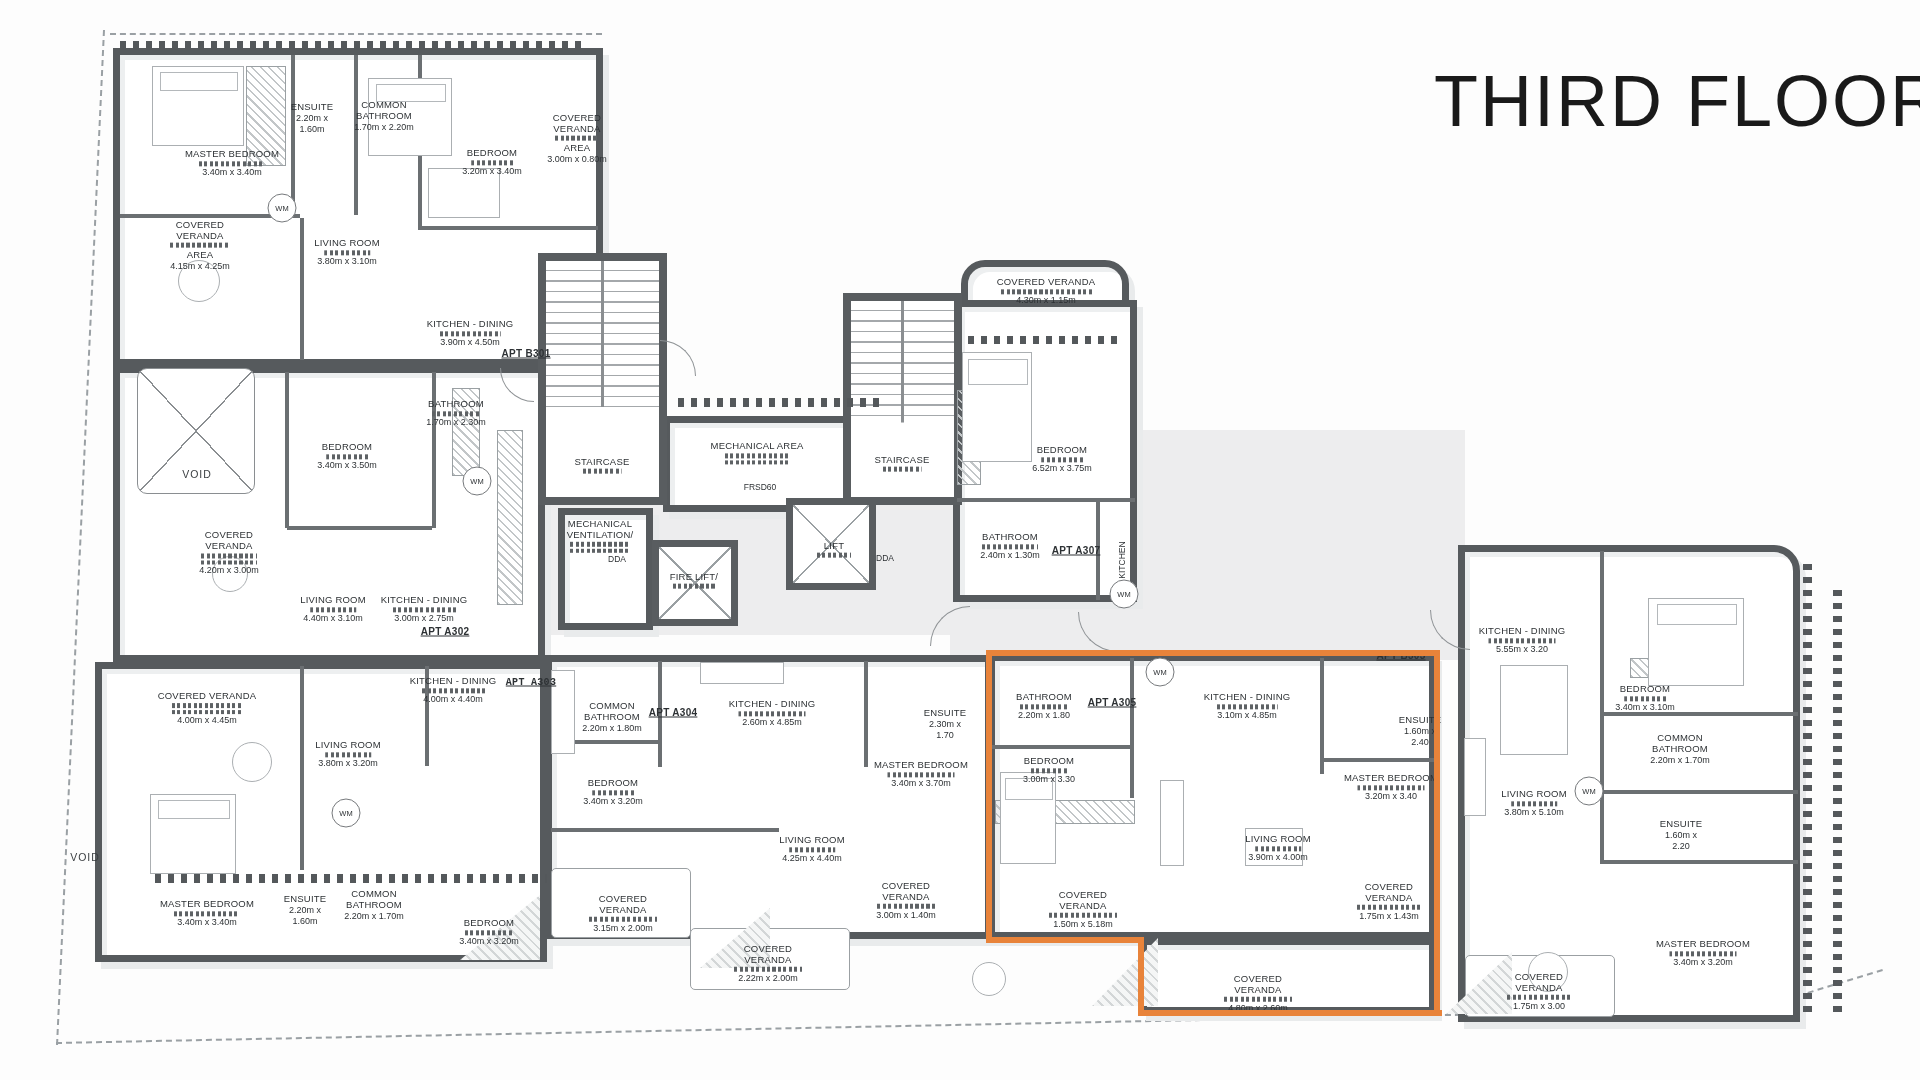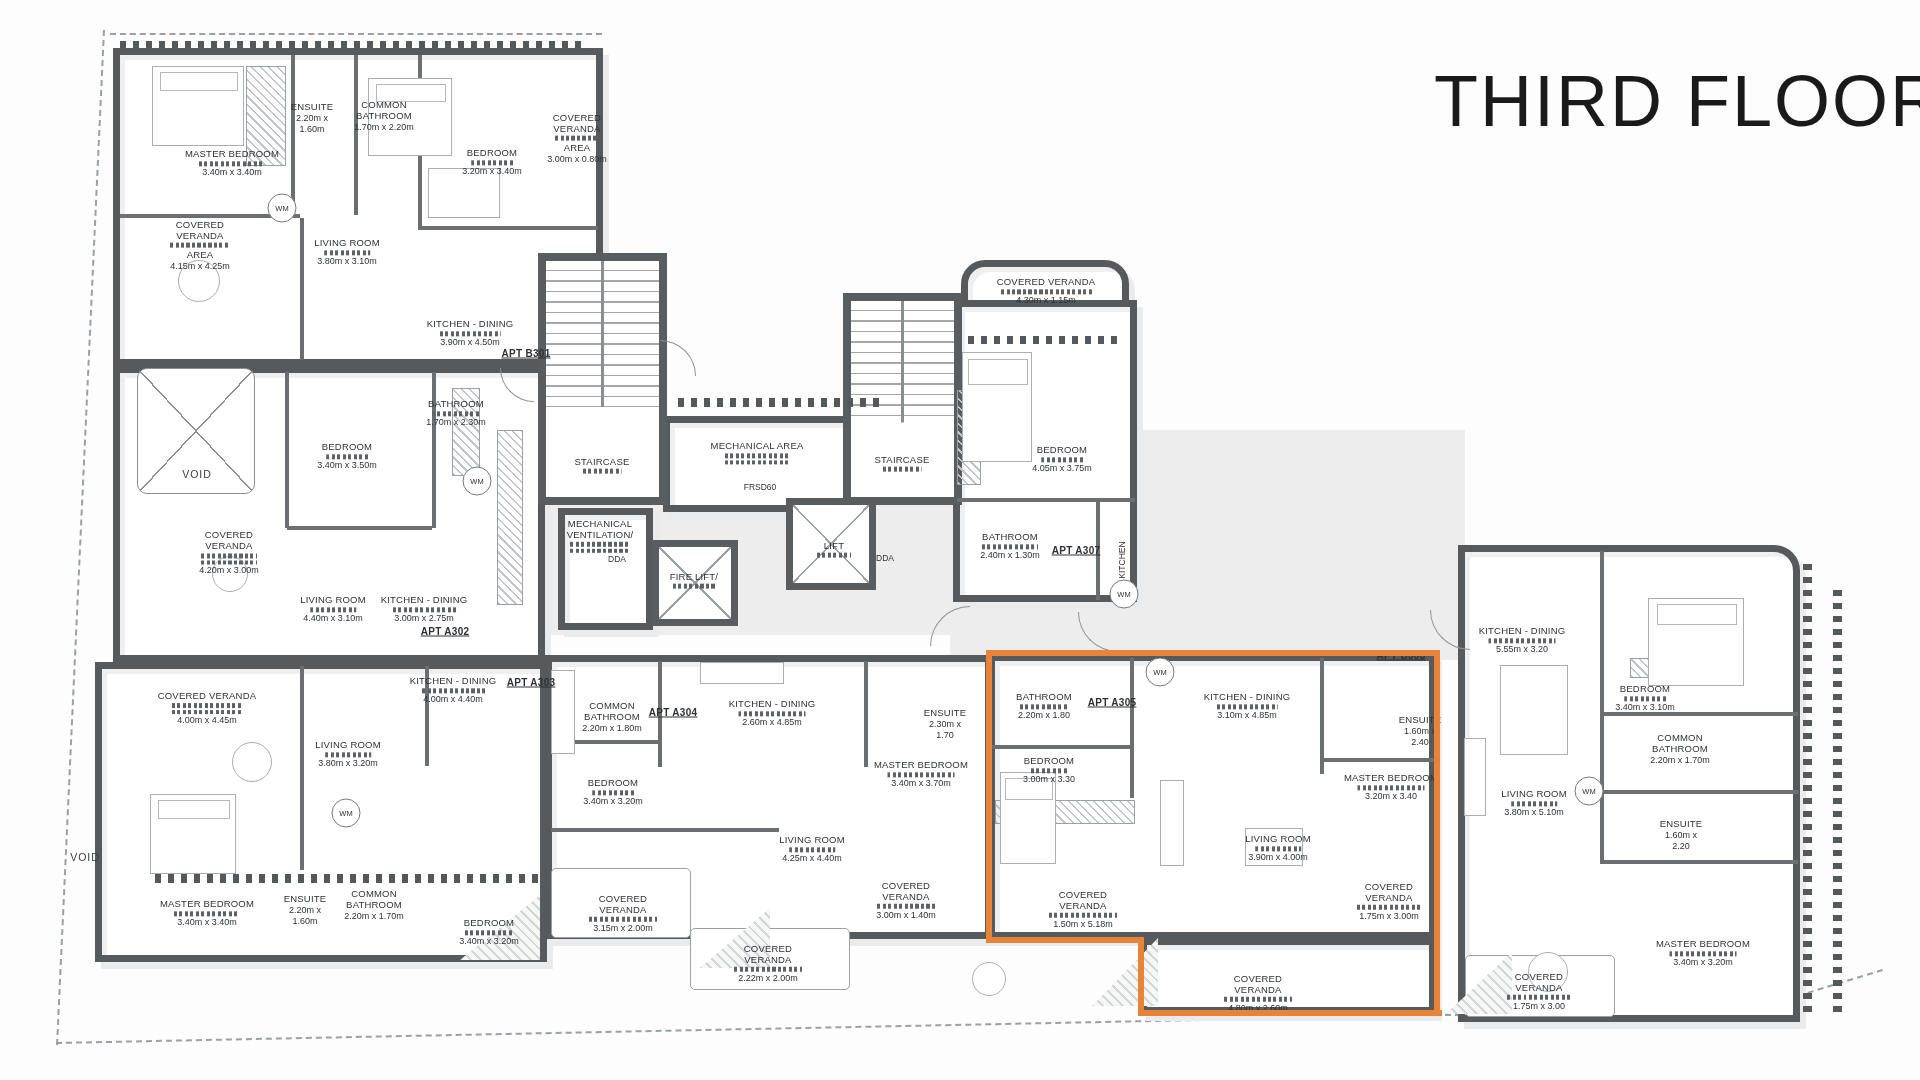--- a/index.html
+++ b/index.html
@@ -361,36 +361,36 @@
         <span class="rdims">3.90m x 4.00m</span>
       </div>
       <div class="room-label" style="left: 1083px; top: 909px; width: 98px;">
         <span class="rname">COVERED VERANDA</span>
         <div class="gbar"></div>
         <span class="rdims">1.50m x 5.18m</span>
       </div>
       <div class="room-label" style="left: 1389px; top: 901px; width: 92px;">
         <span class="rname">COVERED VERANDA</span>
         <div class="gbar"></div>
-        <span class="rdims">1.75m x 3.00m</span>
+        <span class="rdims">1.75m x 1.43m</span>
       </div>
       <div class="room-label" style="left: 1258px; top: 993px; width: 98px;">
         <span class="rname">COVERED VERANDA</span>
         <div class="gbar"></div>
         <span class="rdims">4.80m x 2.60m</span>
       </div>
       <div class="room-label" style="left: 1046px; top: 291px; width: 130px;">
         <span class="rname">COVERED VERANDA</span>
         <div class="gbar"></div>
         <span class="rdims">4.30m x 1.15m</span>
       </div>
       <div class="room-label" style="left: 1062px; top: 459px;">
         <span class="rname">BEDROOM</span>
         <div class="gbar"></div>
-        <span class="rdims">4.05m x 3.75m</span>
+        <span class="rdims">6.52m x 3.75m</span>
       </div>
       <div class="room-label" style="left: 1010px; top: 546px; width: 80px;">
         <span class="rname">BATHROOM</span>
         <div class="gbar"></div>
         <span class="rdims">2.40m x 1.30m</span>
       </div>
       <div class="room-label" style="left: 1522px; top: 640px; width: 95px;">
         <span class="rname">KITCHEN - DINING</span>
         <div class="gbar"></div>
         <span class="rdims">5.55m x 3.20</span>
@@ -444,21 +444,21 @@
       <div class="room-label" style="left: 694px; top: 580px; width: 60px;">
         <span class="rname">FIRE LIFT/</span>
         <div class="gbar"></div>
       </div>
       <div class="room-label" style="left: 834px; top: 549px;">
         <span class="rname">LIFT</span>
         <div class="gbar"></div>
       </div>
       <div class="apt-label" style="left: 526px; top: 353px;">APT B301</div>
       <div class="apt-label" style="left: 445px; top: 631px;">APT A302</div>
-      <div class="apt-label" style="left: 531px; top: 682px;">APT A303</div>
+      <div class="apt-label" style="left: 531px; top: 682px; font-family: Liberation Mono, monospace;">APT A303</div>
       <div class="apt-label" style="left: 673px; top: 712px;">APT A304</div>
       <div class="apt-label" style="left: 1112px; top: 702px;">APT A305</div>
       <div class="apt-label" style="left: 1076px; top: 550px; text-decoration: underline;">APT A307</div>
       <div class="apt-label" style="left: 1401px; top: 623px; margin-top: 32px;">APT B303</div>
       <div class="small-label wm" style="left: 282px; top: 208px;">WM</div>
       <div class="small-label wm" style="left: 477px; top: 481px;">WM</div>
       <div class="small-label wm" style="left: 346px; top: 813px;">WM</div>
       <div class="small-label wm" style="left: 1124px; top: 594px;">WM</div>
       <div class="small-label wm" style="left: 1160px; top: 672px;">WM</div>
       <div class="small-label wm" style="left: 1589px; top: 791px;">WM</div>

